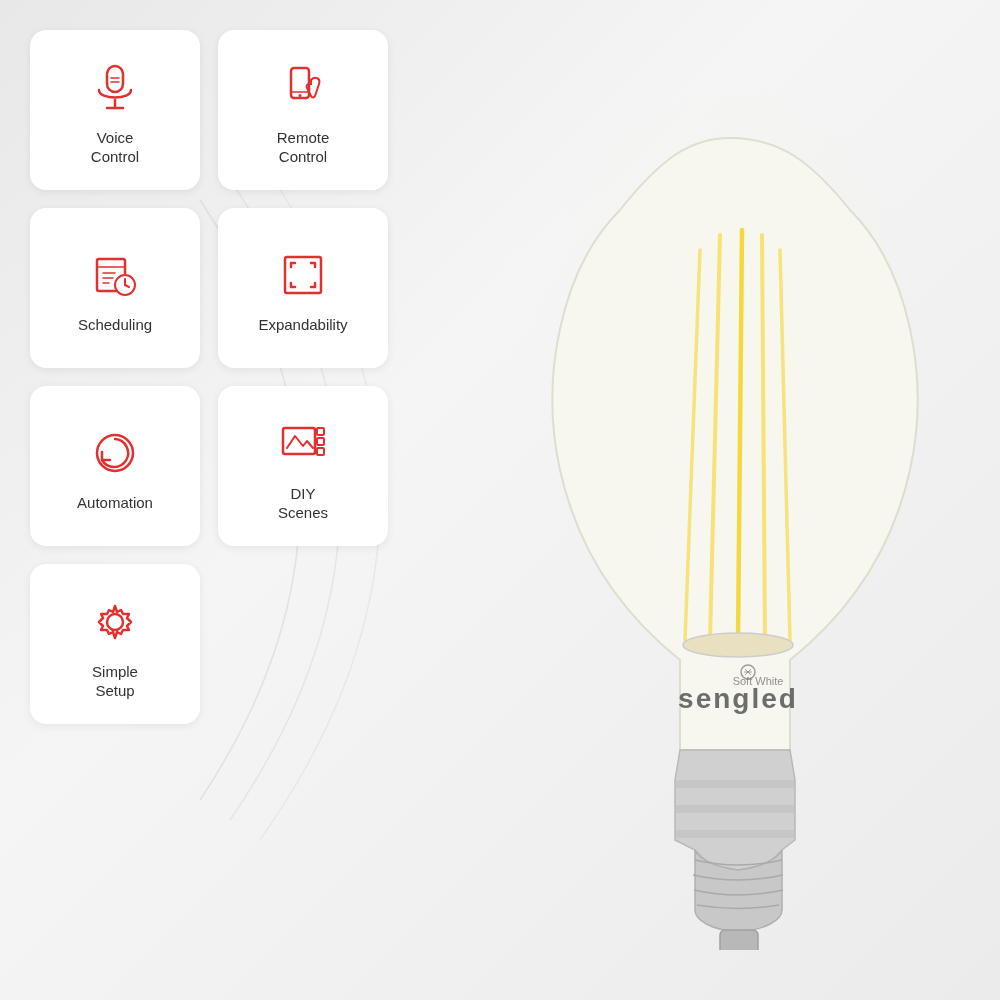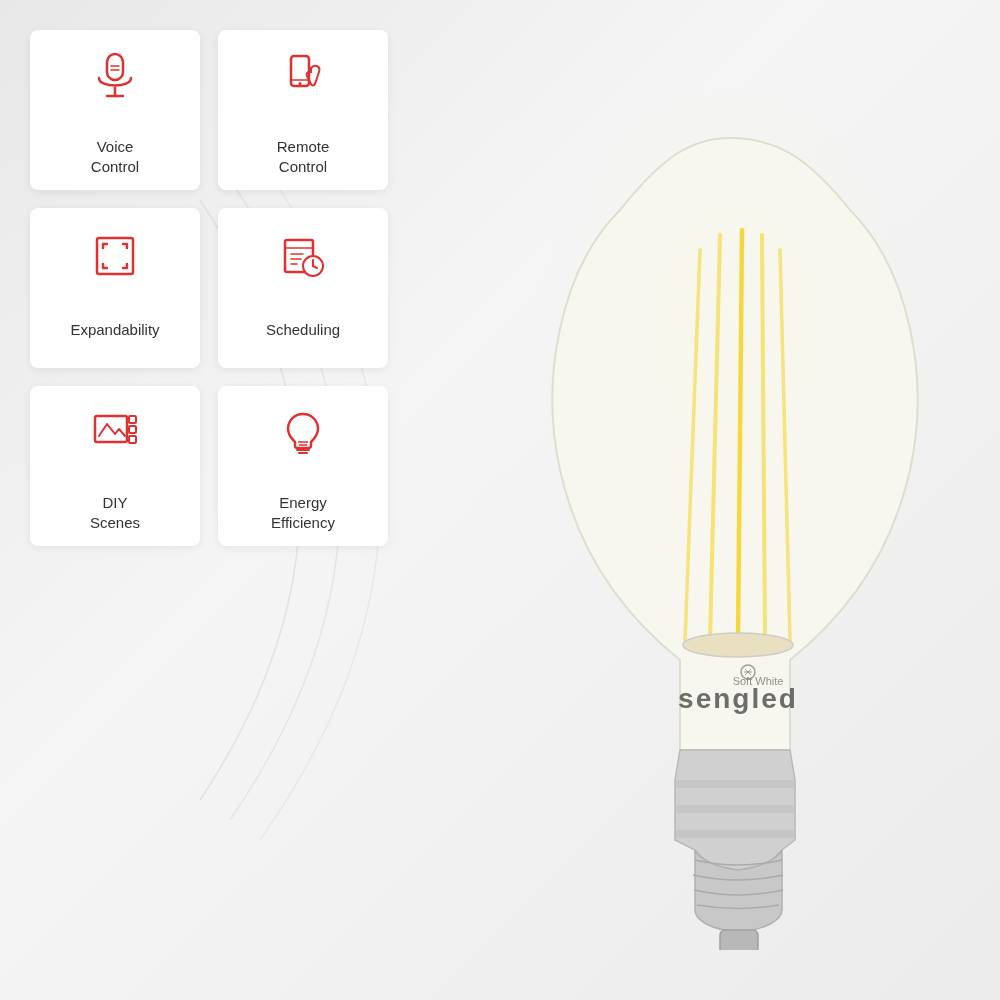--- a/index.html
+++ b/index.html
@@ -32,28 +32,27 @@
       top: 30px;
       left: 30px;
       display: grid;
       grid-template-columns: 170px 170px;
       grid-template-rows: repeat(5, 160px);
       gap: 18px;
     }
 
     .feature-card {
       background: #ffffff;
-      border-radius: 8px;
+      border-radius: 16px;
       display: flex;
       flex-direction: column;
       align-items: center;
-      justify-content: flex-start;
+      justify-content: center;
       padding: 18px 12px 14px;
       box-shadow: 0 2px 8px rgba(0,0,0,0.07);
-      gap: 24px;
     }
 
     .feature-icon {
       width: 60px;
       height: 60px;
       display: flex;
       align-items: center;
       justify-content: center;
       margin-bottom: 10px;
     }
@@ -123,85 +122,91 @@
         <line x1="34" y1="22" x2="34" y2="18" stroke="#e03030" stroke-width="1.5" stroke-linecap="round"></line>
       </svg>
     </div>
     <div class="feature-label">Remote<br>Control</div>
   </div>
 
 
   <div class="feature-card">
     <div class="feature-icon">
       <svg viewBox="0 0 52 52" fill="none">
-        <rect x="8" y="8" width="36" height="36" rx="2" stroke="#e03030" stroke-width="2.5" fill="none"></rect>
-
-        <polyline points="18,14 14,14 14,18" stroke="#e03030" stroke-width="2.5" stroke-linecap="round" stroke-linejoin="round" fill="none"></polyline>
-
-        <polyline points="34,14 38,14 38,18" stroke="#e03030" stroke-width="2.5" stroke-linecap="round" stroke-linejoin="round" fill="none"></polyline>
-
-        <polyline points="18,38 14,38 14,34" stroke="#e03030" stroke-width="2.5" stroke-linecap="round" stroke-linejoin="round" fill="none"></polyline>
-
-        <polyline points="34,38 38,38 38,34" stroke="#e03030" stroke-width="2.5" stroke-linecap="round" stroke-linejoin="round" fill="none"></polyline>
-      </svg>
-    </div>
-    <div class="feature-label">Expandability</div>
-  </div>
-
-  <div class="feature-card">
-    <div class="feature-icon">
-      <svg viewBox="0 0 52 52" fill="none">
 
         <rect x="8" y="10" width="28" height="32" rx="2" stroke="#e03030" stroke-width="2.5" fill="none"></rect>
         <line x1="8" y1="18" x2="36" y2="18" stroke="#e03030" stroke-width="1.5"></line>
         <line x1="14" y1="24" x2="26" y2="24" stroke="#e03030" stroke-width="1.5" stroke-linecap="round"></line>
         <line x1="14" y1="29" x2="24" y2="29" stroke="#e03030" stroke-width="1.5" stroke-linecap="round"></line>
         <line x1="14" y1="34" x2="20" y2="34" stroke="#e03030" stroke-width="1.5" stroke-linecap="round"></line>
 
         <circle cx="36" cy="36" r="10" fill="white" stroke="#e03030" stroke-width="2"></circle>
         <line x1="36" y1="30" x2="36" y2="36" stroke="#e03030" stroke-width="2" stroke-linecap="round"></line>
         <line x1="36" y1="36" x2="40" y2="38" stroke="#e03030" stroke-width="2" stroke-linecap="round"></line>
       </svg>
     </div>
     <div class="feature-label">Scheduling</div>
   </div>
 
+  <div class="feature-card">
+    <div class="feature-icon">
+      <svg viewBox="0 0 52 52" fill="none">
+        <rect x="8" y="8" width="36" height="36" rx="2" stroke="#e03030" stroke-width="2.5" fill="none"></rect>
+
+        <polyline points="18,14 14,14 14,18" stroke="#e03030" stroke-width="2.5" stroke-linecap="round" stroke-linejoin="round" fill="none"></polyline>
+
+        <polyline points="34,14 38,14 38,18" stroke="#e03030" stroke-width="2.5" stroke-linecap="round" stroke-linejoin="round" fill="none"></polyline>
+
+        <polyline points="18,38 14,38 14,34" stroke="#e03030" stroke-width="2.5" stroke-linecap="round" stroke-linejoin="round" fill="none"></polyline>
+
+        <polyline points="34,38 38,38 38,34" stroke="#e03030" stroke-width="2.5" stroke-linecap="round" stroke-linejoin="round" fill="none"></polyline>
+      </svg>
+    </div>
+    <div class="feature-label">Expandability</div>
+  </div>
+
+  <div class="feature-card">
+    <div class="feature-icon">
+      <svg viewBox="0 0 52 52" fill="none">
+        <circle cx="26" cy="26" r="18" stroke="#e03030" stroke-width="2.5" fill="none"></circle>
+
+        <path d="M26 12 A14 14 0 1 1 13 33" stroke="#e03030" stroke-width="2.5" fill="none" stroke-linecap="round"></path>
+        <polyline points="13,25 13,33 21,33" stroke="#e03030" stroke-width="2.5" stroke-linecap="round" stroke-linejoin="round" fill="none"></polyline>
+      </svg>
+    </div>
+    <div class="feature-label">Automation</div>
+  </div>
 
 
   <div class="feature-card">
     <div class="feature-icon">
       <svg viewBox="0 0 52 52" fill="none">
 
         <rect x="6" y="10" width="32" height="26" rx="2" stroke="#e03030" stroke-width="2.5" fill="none"></rect>
 
         <polyline points="10,30 18,18 26,28 30,23 36,30" stroke="#e03030" stroke-width="2" stroke-linecap="round" stroke-linejoin="round" fill="none"></polyline>
 
         <rect x="40" y="10" width="7" height="7" rx="1" stroke="#e03030" stroke-width="2" fill="none"></rect>
         <rect x="40" y="20" width="7" height="7" rx="1" stroke="#e03030" stroke-width="2" fill="none"></rect>
         <rect x="40" y="30" width="7" height="7" rx="1" stroke="#e03030" stroke-width="2" fill="none"></rect>
       </svg>
     </div>
     <div class="feature-label">DIY<br>Scenes</div>
   </div>
 
-
-  <div class="feature-card">
-    <div class="feature-icon">
-      <svg viewBox="0 0 52 52" fill="none">
-
-        <path d="M26 8 C17 8 11 15 11 23 C11 29 15 33 18 36 L18 40 C18 41 19 42 20 42 L32 42 C33 42 34 41 34 40 L34 36 C37 33 41 29 41 23 C41 15 35 8 26 8 Z" stroke="#e03030" stroke-width="2.5" fill="none"></path>
-        <line x1="20" y1="44" x2="32" y2="44" stroke="#e03030" stroke-width="2" stroke-linecap="round"></line>
-        <line x1="22" y1="47" x2="30" y2="47" stroke="#e03030" stroke-width="2" stroke-linecap="round"></line>
-
-        <line x1="21" y1="36" x2="31" y2="36" stroke="#e03030" stroke-width="1.5"></line>
-        <line x1="22" y1="39" x2="30" y2="39" stroke="#e03030" stroke-width="1.5"></line>
-      </svg>
-    </div>
-    <div class="feature-label">Energy<br>Efficiency</div>
-  </div>
+  <div class="feature-card">
+    <div class="feature-icon">
+      <svg viewBox="0 0 52 52" fill="none">
+        <circle cx="26" cy="26" r="8" stroke="#e03030" stroke-width="2.5" fill="none"></circle>
+        <path d="M26 10 L28 16 L32 14 L34 18 L40 18 L38 22 L42 26 L38 30 L40 34 L34 34 L32 38 L28 36 L26 42 L24 36 L20 38 L18 34 L12 34 L14 30 L10 26 L14 22 L12 18 L18 18 L20 14 L24 16 Z" stroke="#e03030" stroke-width="2.5" fill="none" stroke-linejoin="round"></path>
+      </svg>
+    </div>
+    <div class="feature-label">Simple<br>Setup</div>
+  </div>
+
 
 </div>
 
 <div class="bulb-container">
   <svg class="bulb-svg" viewBox="0 0 520 900" fill="none" xmlns="http://www.w3.org/2000/svg">
 
     <radialGradient id="glow" cx="50%" cy="40%" r="50%">
       <stop offset="0%" stop-color="#fffae0" stop-opacity="0.6"></stop>
       <stop offset="100%" stop-color="#f0f0f0" stop-opacity="0"></stop>
     </radialGradient>

